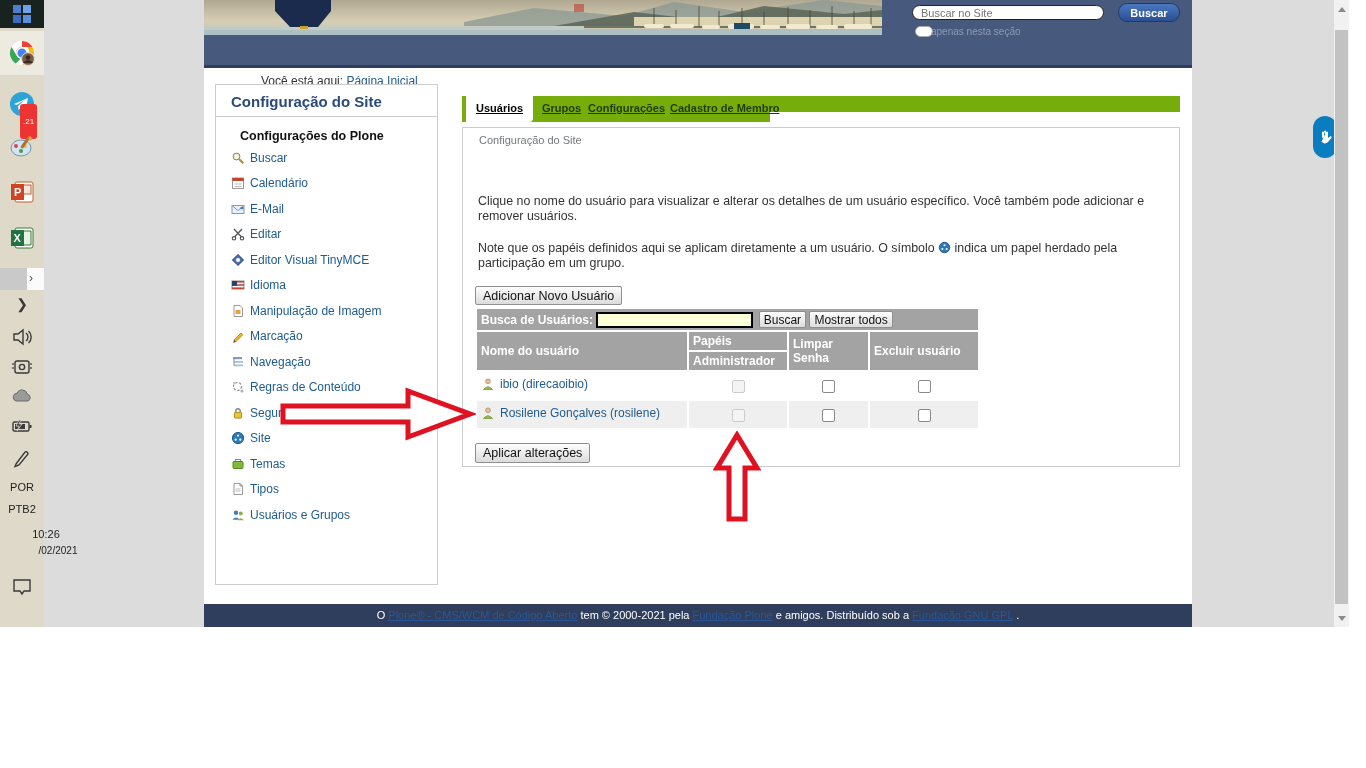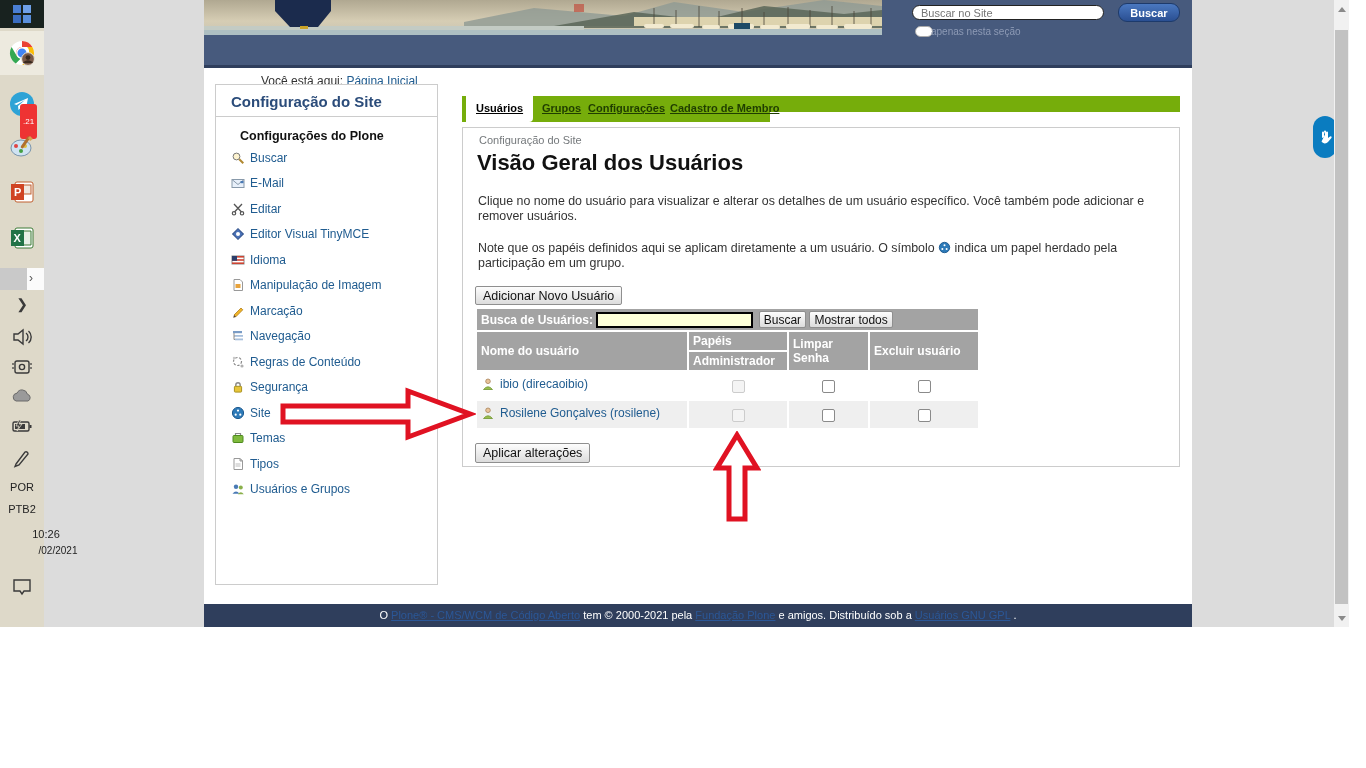--- a/index.html
+++ b/index.html
@@ -287,20 +287,29 @@
       <ul>
         <li>
           <svg class="sicon" viewBox="0 0 14 14">
               <circle cx="5.5" cy="5.5" r="3.4" fill="#fdf3cf" stroke="#7a7a7a"></circle>
               <line x1="8.3" y1="8.3" x2="12.3" y2="12.3" stroke="#b08830" stroke-width="2"></line>
             </svg>
           <a href="#">Buscar</a>
           </li>
         <li>
           <svg class="sicon" viewBox="0 0 14 14">
+              <rect x="1.5" y="2" width="11" height="10.5" fill="#fff" stroke="#999"></rect>
+              <rect x="1.5" y="2" width="11" height="3" fill="#c4432f"></rect>
+              <line x1="3.5" y1="8" x2="10.5" y2="8" stroke="#bbb"></line>
+              <line x1="3.5" y1="10.5" x2="10.5" y2="10.5" stroke="#bbb"></line>
+            </svg>
+          <a href="#">Calendário</a>
+          </li>
+        <li>
+          <svg class="sicon" viewBox="0 0 14 14">
               <rect x="1" y="3.5" width="12" height="8" fill="#e8f0fa" stroke="#8899aa"></rect>
               <path d="M1 3.5 L7 8.5 L13 3.5" fill="none" stroke="#8899aa"></path>
               <rect x="9.5" y="5" width="3" height="2.2" fill="#4a7ab5"></rect>
             </svg>
           <a href="#">E-Mail</a>
           </li>
         <li>
           <svg class="sicon" viewBox="0 0 14 14">
               <path d="M3 2 L10.5 10 M11 2 L3.5 10" stroke="#555" stroke-width="1.3" fill="none"></path>
               <circle cx="3" cy="11.3" r="1.7" fill="none" stroke="#555" stroke-width="1.2"></circle>
@@ -397,21 +406,20 @@
               <circle cx="9.8" cy="5.4" r="2" fill="#8ab04a"></circle>
               <path d="M6.8 12.3 q3-4 6 0 z" fill="#8ab04a"></path>
             </svg>
           <a href="#">Usuários e Grupos</a>
           </li>
       </ul>
     </div>
 
     <div class="content">
       <a class="parent-link" href="#">Configuração do Site</a>
-      <h1>Visão Geral dos Usuários</h1>
 
       <p class="para p1">Clique no nome do usuário para visualizar e alterar os detalhes de um usuário específico. Você também pode adicionar e remover usuários.</p>
 
       <p class="para p2"><span>Note que os papéis definidos aqui se aplicam diretamente a um usuário. O símbolo</span>
         <svg class="inline-icon" viewBox="0 0 14 14">
             <circle cx="7" cy="7" r="5.6" fill="#2d7ab8" stroke="#1d5a90"></circle>
             <circle cx="7" cy="4.6" r="1.1" fill="#fff"></circle>
             <circle cx="4.7" cy="8.7" r="1.1" fill="#fff"></circle>
             <circle cx="9.3" cy="8.7" r="1.1" fill="#fff"></circle>
           </svg>
@@ -466,21 +474,21 @@
           <td class="data cbox"><input class="cb" type="checkbox" style=""></td>
           <td class="data cbox"><input class="cb" type="checkbox" style=""></td>
         </tr>
       </tbody>
         </table>
 
       <button class="btn apply">Aplicar alterações</button>
     </div>
 
     <div class="footer">
-      <span>O </span><a href="#">Plone® - CMS/WCM de Código Aberto</a><span> tem © 2000-2021 pela </span><a href="#">Fundação Plone</a><span> e amigos. Distribuído sob a </span><a href="#">Usuários GNU GPL</a><span> .</span>
+      <span>O </span><a href="#">Plone® - CMS/WCM de Código Aberto</a><span> tem © 2000-2021 pela </span><a href="#">Fundação Plone</a><span> e amigos. Distribuído sob a </span><a href="#">Fundação GNU GPL</a><span> .</span>
     </div>
   </div>
 
   <div class="vlibras">
     <svg width="14" height="16" viewBox="0 0 14 16">
       <path d="M4 9 V3.5 a1 1 0 0 1 2 0 V8 m0-5.5 a1 1 0 0 1 2 0 V8 m0-4.5 a1 1 0 0 1 2 0 V9 l2-1.5 a1 1 0 0 1 1.4 1.4 L10 13 a4 4 0 0 1-6.5-0.5 z" fill="#fff"></path>
     </svg>
   </div>
 
   <div class="scrollbar">

